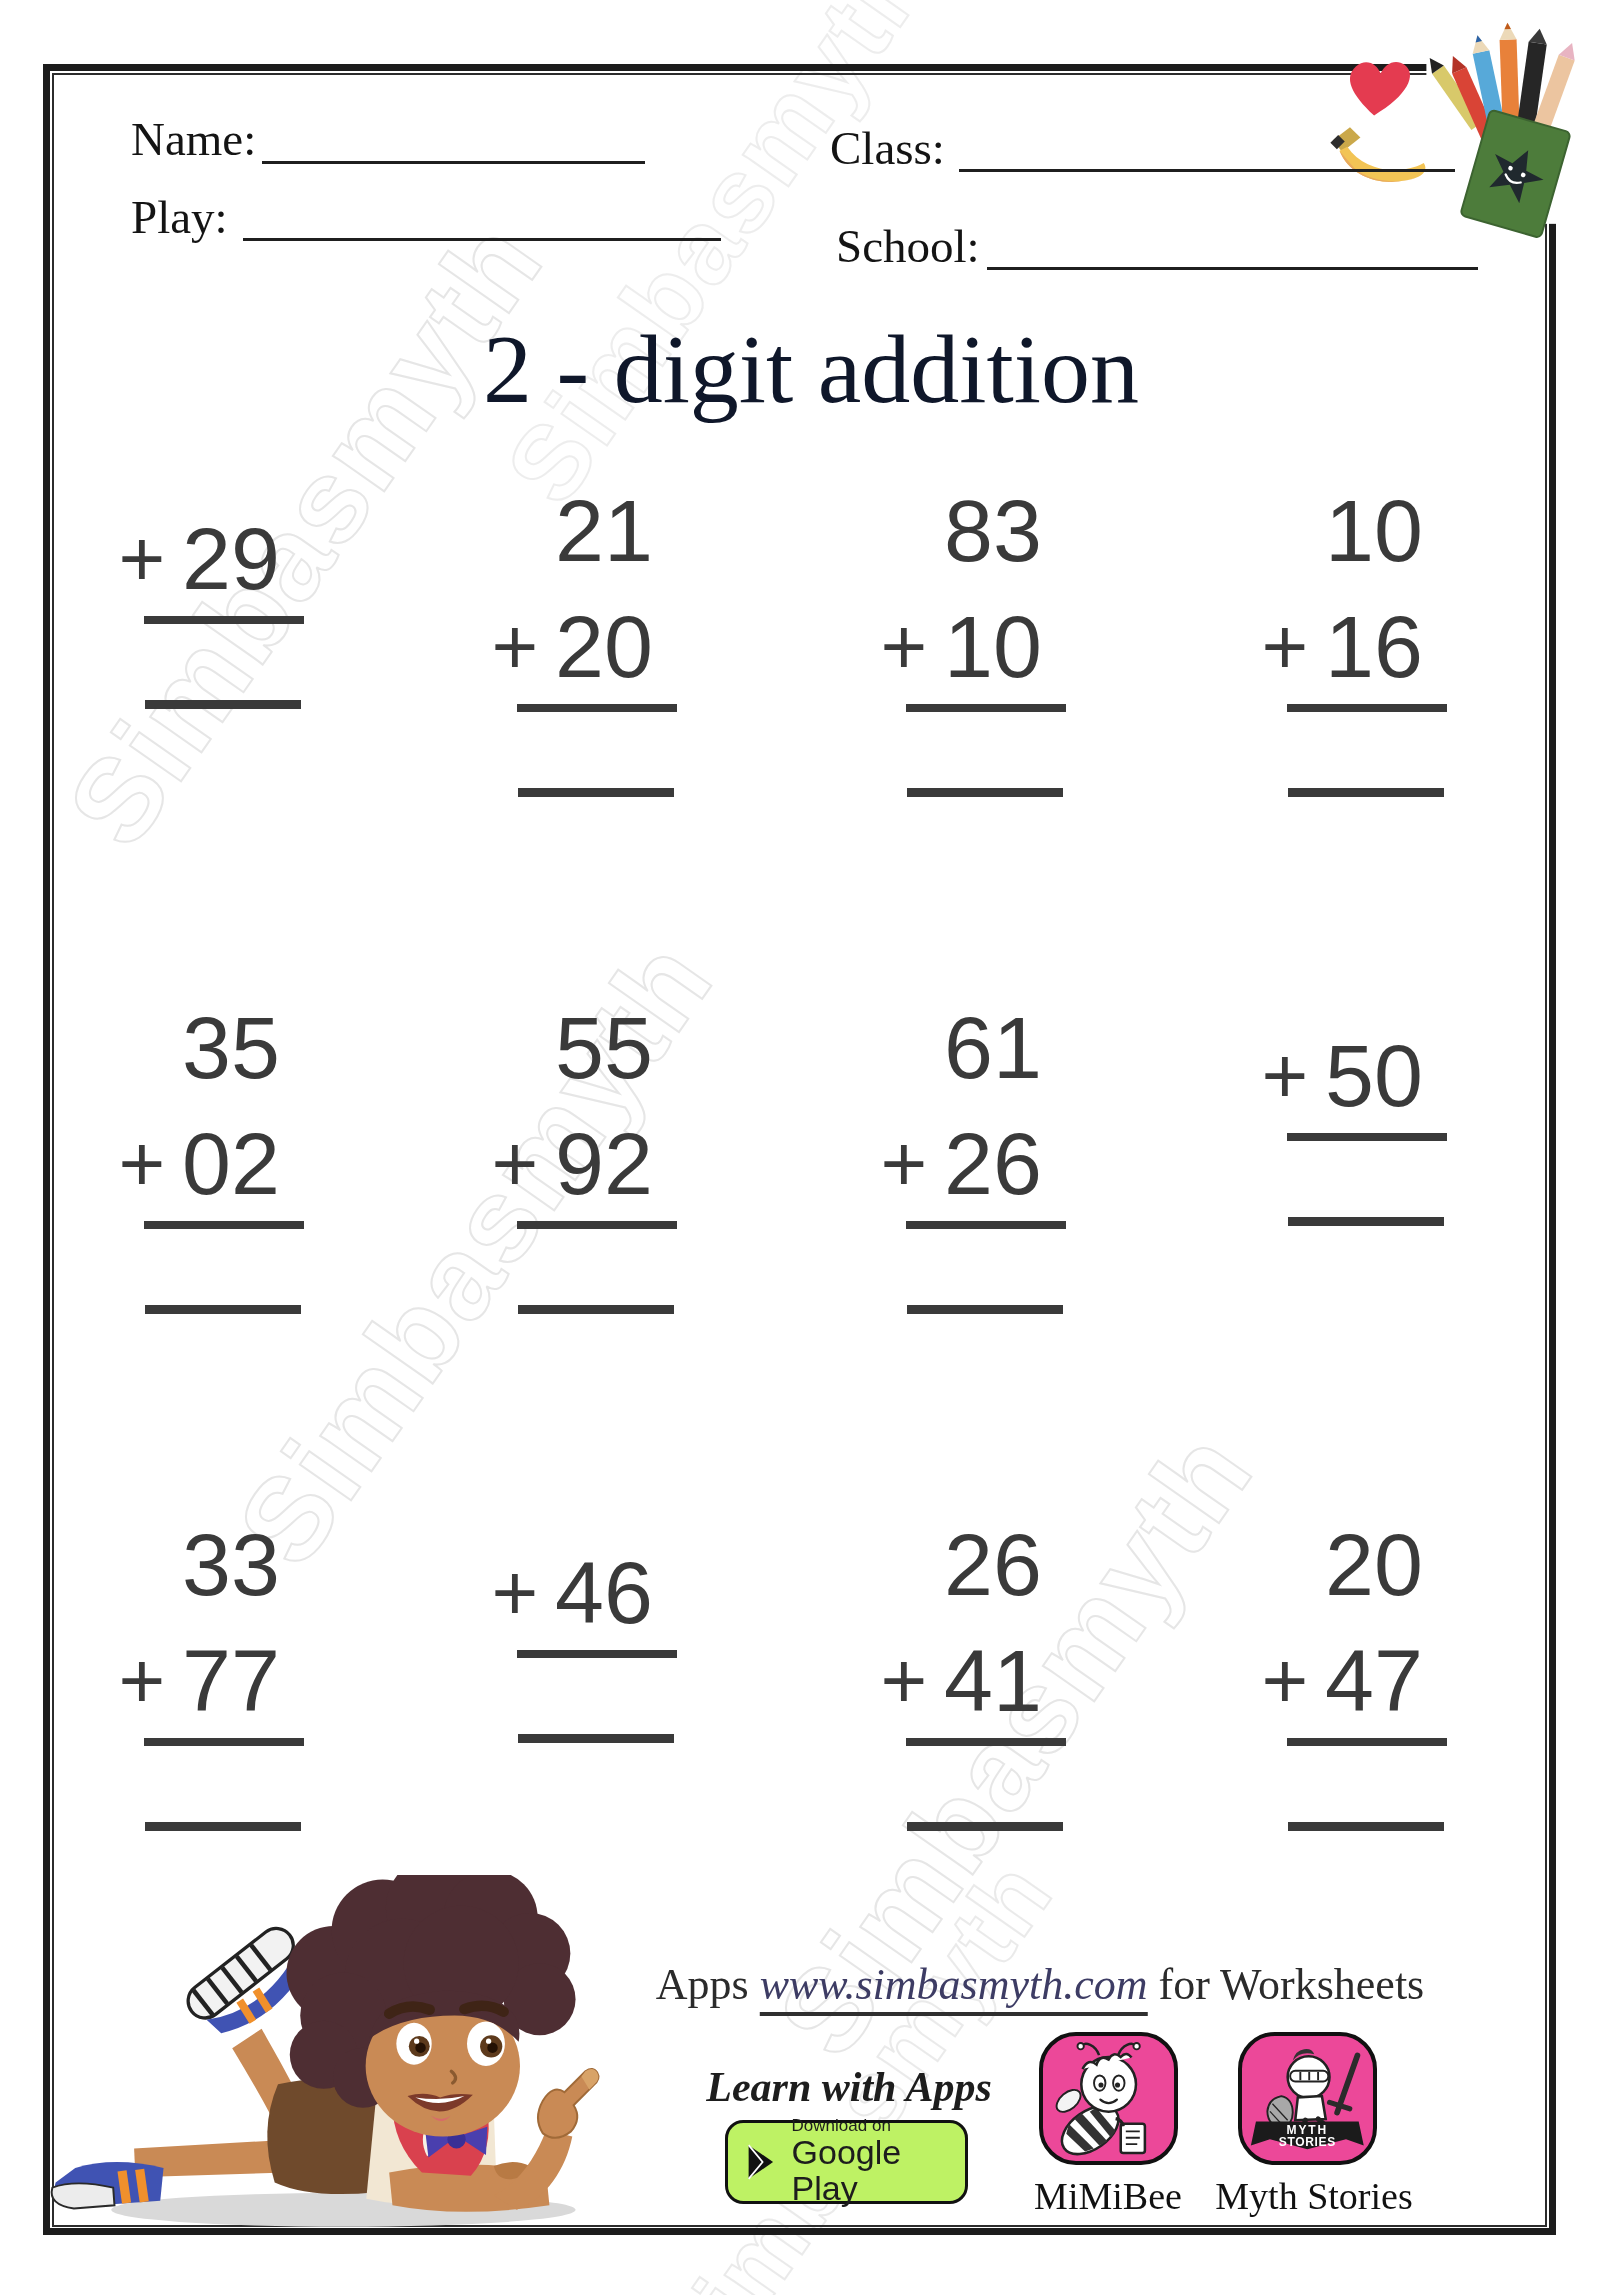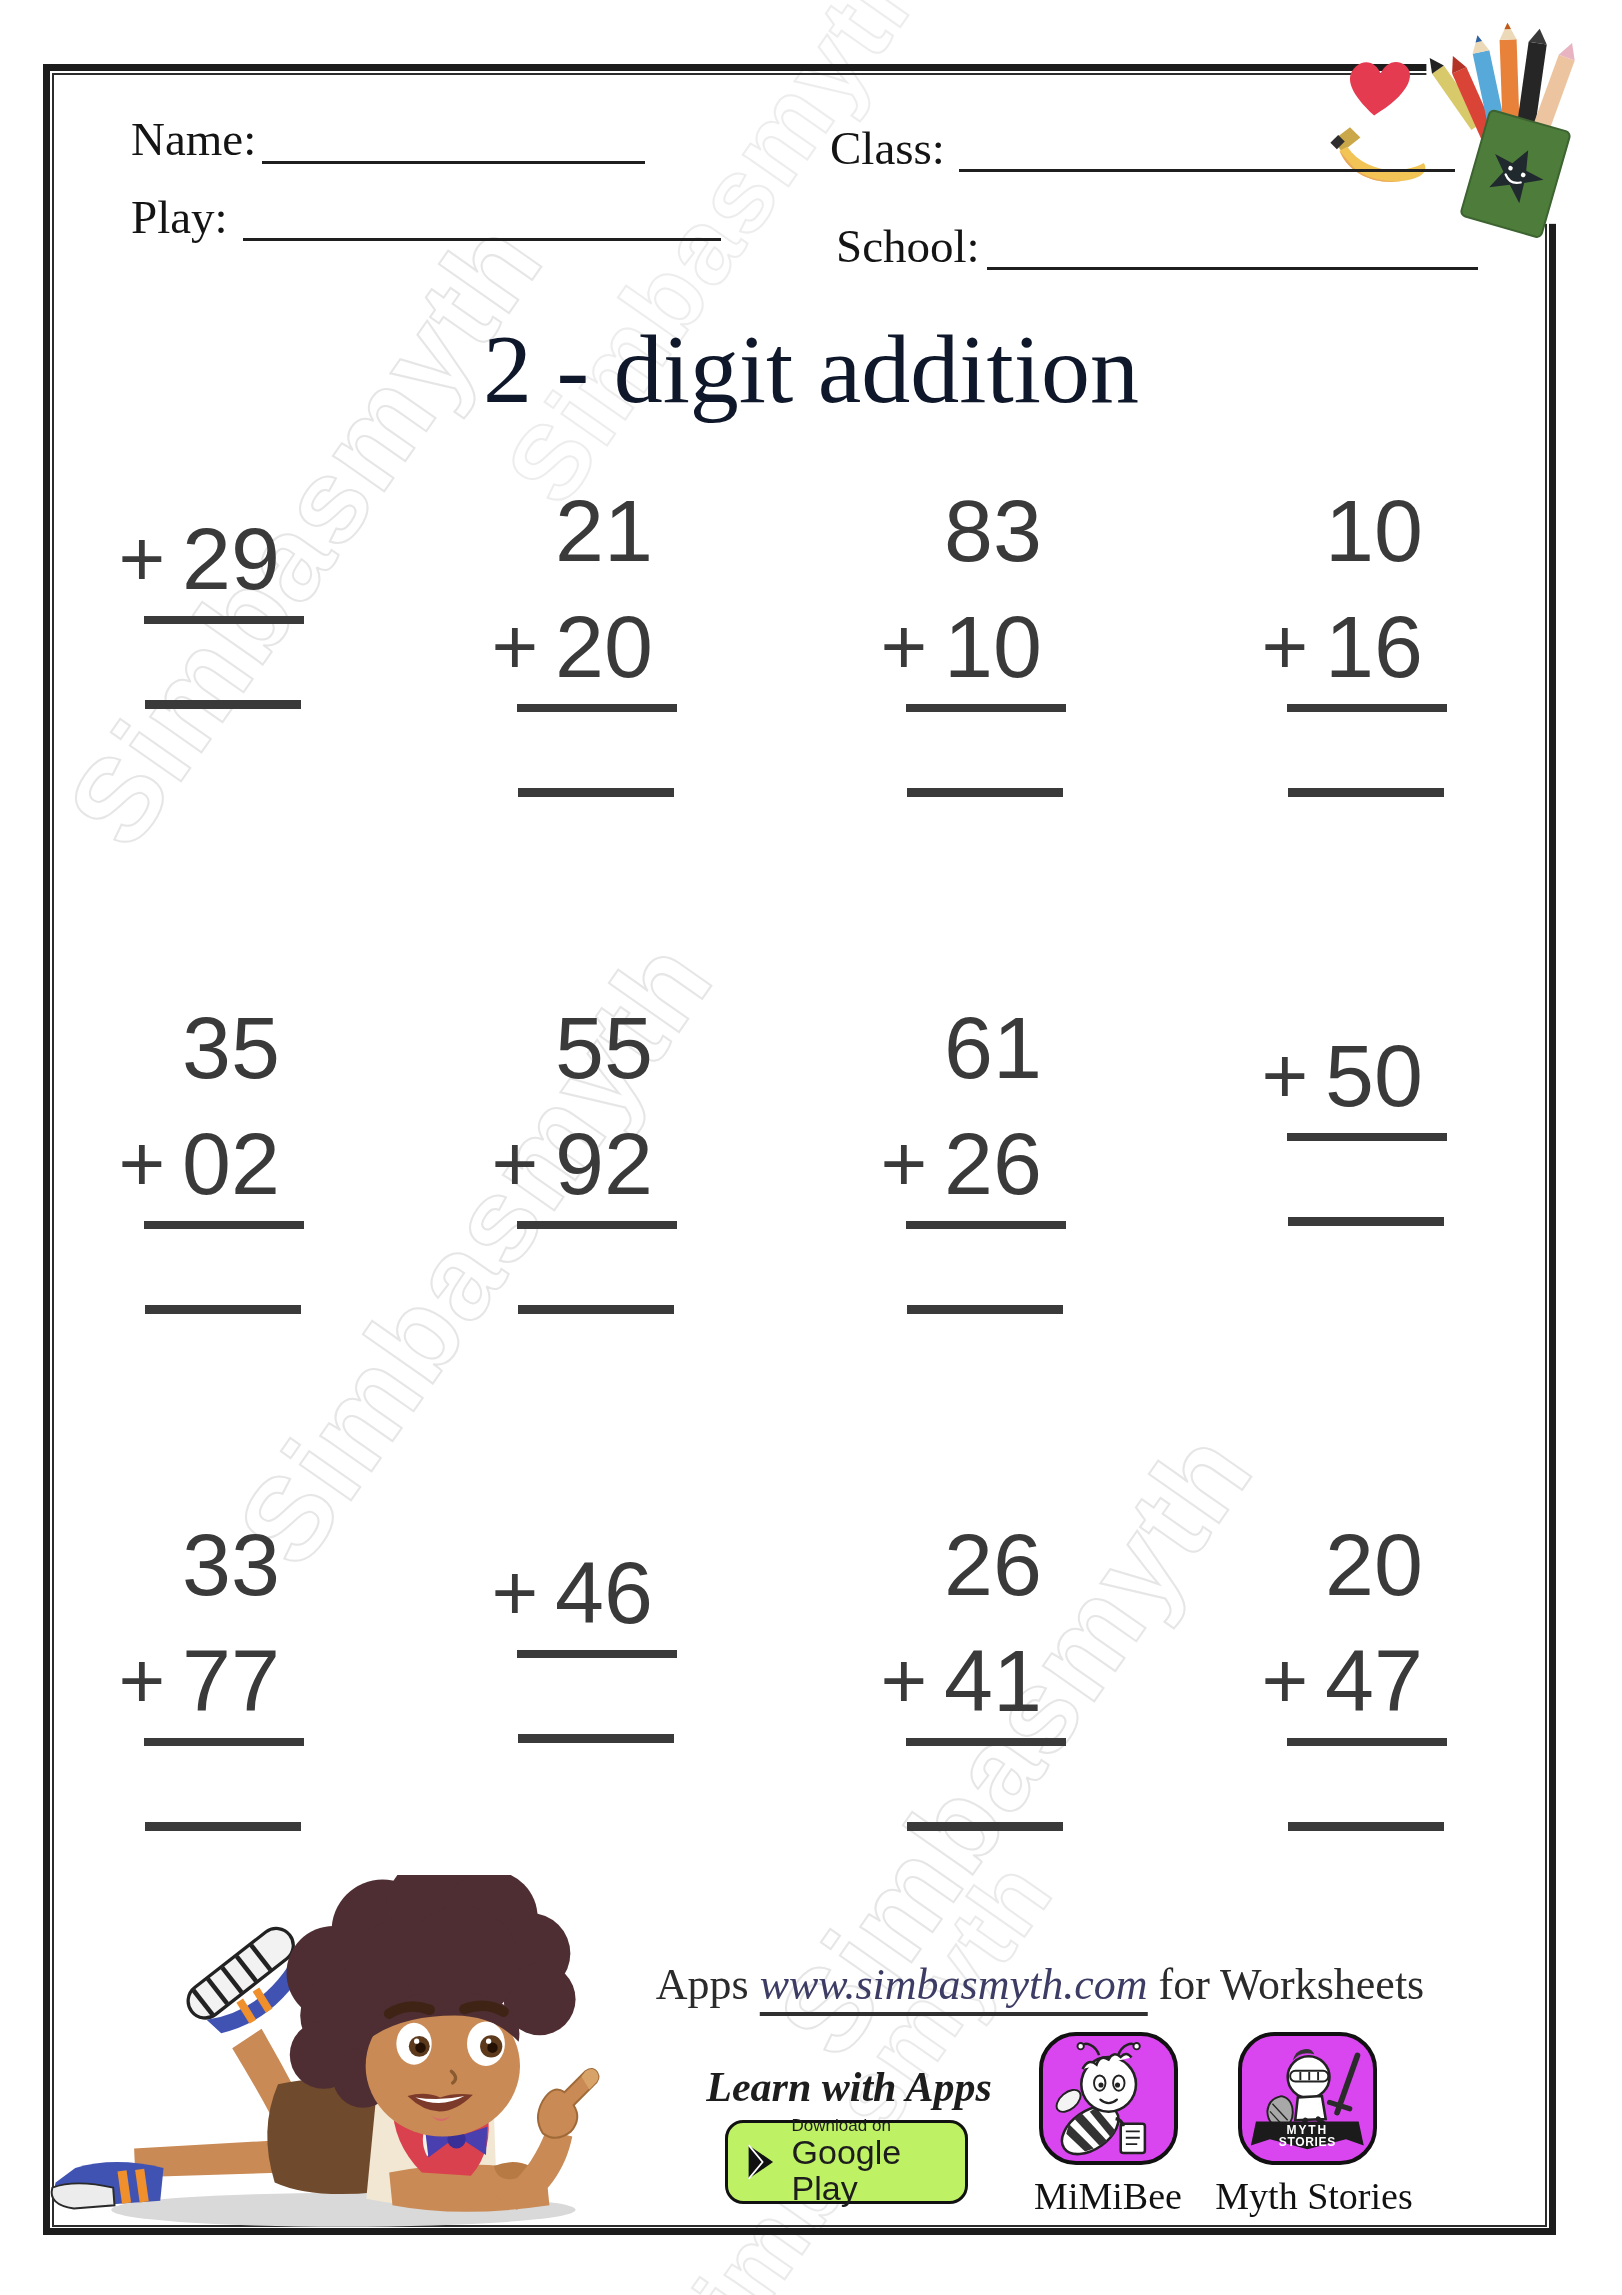--- a/index.html
+++ b/index.html
@@ -54,21 +54,21 @@
   .learn{position:absolute;z-index:4;top:2063px;left:849px;transform:translateX(-50%);
          font-family:"Liberation Serif",serif;font-style:italic;font-weight:bold;
          font-size:42px;color:#1d1d1d;white-space:nowrap;}
   .gp-badge{position:absolute;z-index:4;left:725px;top:2120px;width:243px;height:84px;
             border:3.9px solid #111;border-radius:18.3px;background:#bef264;box-sizing:border-box;
             display:flex;align-items:center;gap:13px;padding:0 15.7px;}
   .gp-text{display:flex;flex-direction:column;justify-content:center;line-height:1.05;}
   .gp-l1{font-size:17px;color:#1d1d1d;}
   .gp-l2{font-size:34px;color:#1d1d1d;}
   .logo-box{position:absolute;z-index:4;width:139px;height:133px;border:4.6px solid #111;
-            border-radius:37px;background:#d946ef;box-sizing:border-box;overflow:hidden;}
+            border-radius:37px;background:#ec4899;box-sizing:border-box;overflow:hidden;}
   #mimibee-box{left:1039px;top:2032px;}
   #myth-box{left:1238px;top:2032px;}
   .logo-label{position:absolute;z-index:4;top:2174px;transform:translateX(-50%);
               font-family:Liberation Serif, serif;font-size:38px;color:#111;white-space:nowrap;}
   #mimibee-label{left:1108px;} #myth-label{left:1314px;}
 
   .kid-svg{position:absolute;z-index:3;left:36px;top:1875px;width:569px;height:363px;}
   .pencil-svg{position:absolute;z-index:3;left:1299px;top:11.8px;width:294px;height:229px;}
 </style>
 </head>

